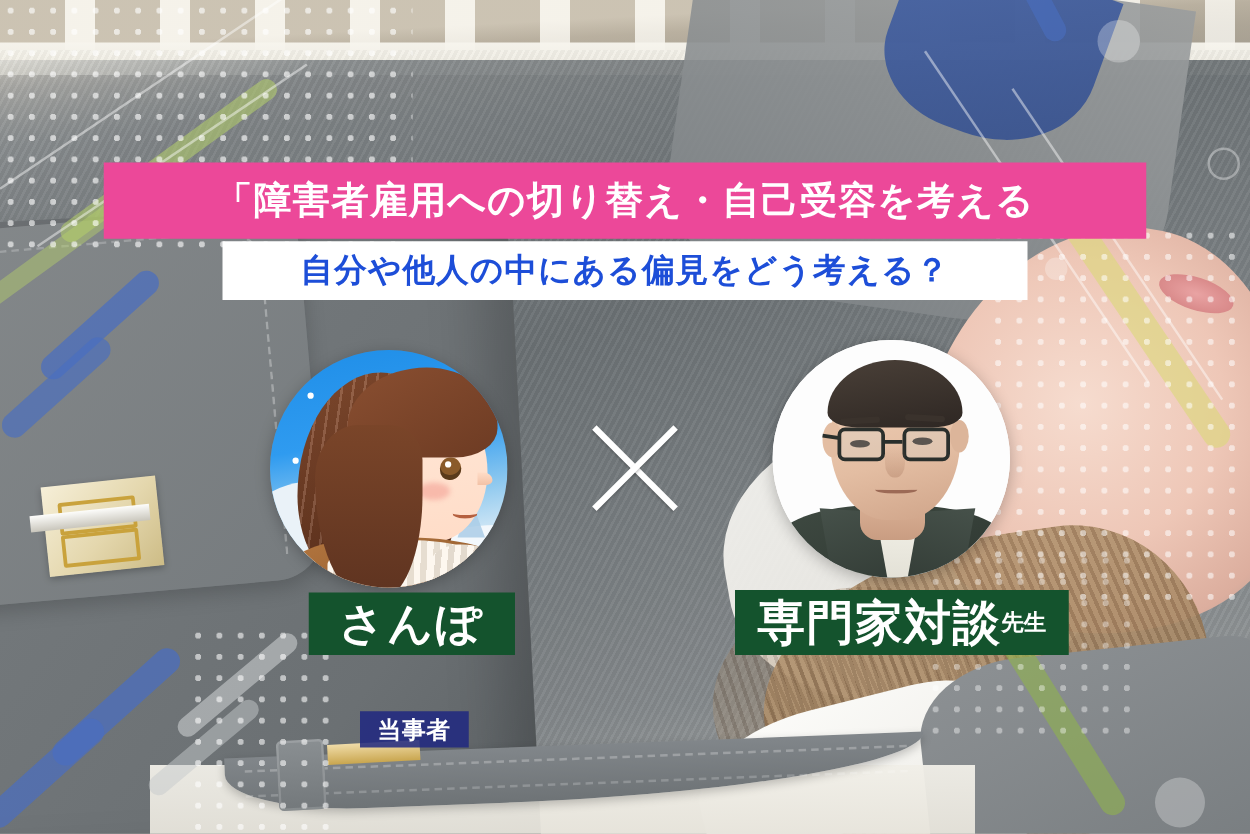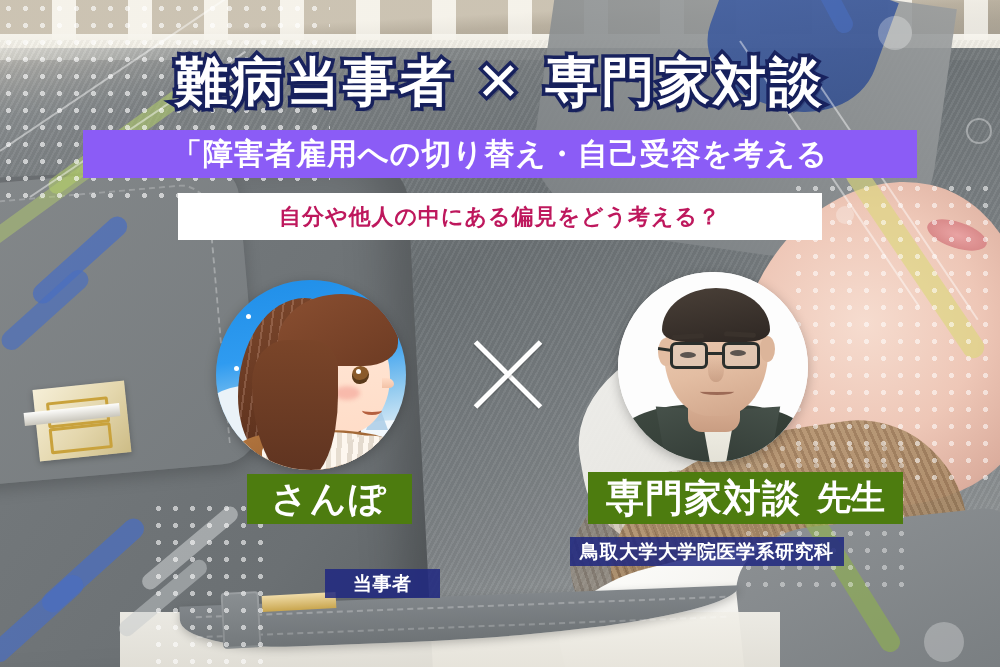--- a/index.html
+++ b/index.html
@@ -210,22 +210,22 @@
     font-size:53px;
     line-height:60px;
     letter-spacing:3px;
     color:#ffffff;
     -webkit-text-stroke:7px #18225e;
     paint-order:stroke fill;
     text-shadow:3px 4px 0 rgba(20,30,85,.35);
   }
 
   .goldbar {
-    position:absolute; left:83px; top:130px; width:834px; height:48px;
-    background:#8b5cf6;
+    position:absolute; left:83px; top:130px; width:834px; height:61px;
+    background:#ec4899;
     display:flex; align-items:center; justify-content:center;
     white-space:nowrap;
   }
   .goldbar .gb-main {
     font-family:"DejaVu Sans","Liberation Sans",sans-serif;
     font-weight:bold; font-size:30px; color:#ffffff; letter-spacing:1px;
   }
   .goldbar .gb-badge {
     font-family:"DejaVu Sans","Liberation Sans",sans-serif;
     font-weight:bold; font-size:31px; color:#1c2770; letter-spacing:1px;
@@ -233,21 +233,21 @@
   }
 
   .whitebar {
     position:absolute; left:178px; top:193px; width:644px; height:47px;
     background:#ffffff;
     display:flex; align-items:center; justify-content:center;
     white-space:nowrap;
   }
   .whitebar span {
     font-family:"DejaVu Sans","Liberation Sans",sans-serif;
-    font-weight:bold; font-size:22px; color:#be185d; letter-spacing:1px;
+    font-weight:bold; font-size:26px; color:#1d4ed8; letter-spacing:1px;
   }
 
   
   .avatar {
     position:absolute; width:190px; height:190px; border-radius:50%;
     overflow:hidden;
     box-shadow:0 3px 12px rgba(0,0,0,.25);
   }
   #avatar-left  { left:216px; top:280px; }
   #avatar-right { left:618px; top:272px; background:#ffffff; }
@@ -407,43 +407,43 @@
     position:absolute; left:-4px; top:40px; width:92px; height:5px;
     background:#ffffff; transform-origin:center;
     box-shadow:0 1px 2px rgba(0,0,0,.25);
   }
   .xmark i:nth-child(1){ transform:rotate(45deg); }
   .xmark i:nth-child(2){ transform:rotate(-45deg); }
 
   
   .nameplate {
     position:absolute;
-    background:#4d7c0f;
+    background:#14532d;
     display:flex; align-items:center; justify-content:center;
     white-space:nowrap;
     font-family:"DejaVu Sans","Liberation Sans",sans-serif;
     font-weight:bold; color:#ffffff;
   }
   #name-left-main {
     left:247px; top:474px; height:50px; padding:0 24px;
     font-size:36px; letter-spacing:2px;
   }
   #name-left-sub1 {
     left:196px; top:536px; height:29px; padding:0 12px;
     font-size:19px; letter-spacing:.5px; background:rgba(32,40,128,.86);
   }
   #name-left-sub2 {
-    left:288px; top:569px; height:29px; padding:0 28px;
-    font-size:19px; letter-spacing:.5px; background:rgba(32,40,128,.86);margin-left:37px;
+    left:288px; top:569px; height:29px; padding:0 14px;
+    font-size:19px; letter-spacing:.5px; background:rgba(32,40,128,.86);
   }
   #name-right-main {
     left:588px; top:472px; height:52px; padding:0 18px;
     font-size:38px; letter-spacing:1px;
   }
-  #name-right-main .suffix { font-size:34px; margin-left:16px; letter-spacing:0; }
+  #name-right-main .suffix { font-size:18px; margin-left:0; letter-spacing:0; }
   #name-right-sub1 {
     left:570px; top:537px; height:29px; padding:0 10px;
     font-size:19px; letter-spacing:.5px; background:rgba(32,40,128,.86);
   }
   #name-right-sub2 {
     left:604px; top:570px; height:29px; padding:0 10px;
     font-size:19px; letter-spacing:.5px; background:rgba(32,40,128,.86);
   }
 </style>
 </head>
@@ -506,21 +506,20 @@
     <div class="dots" style="left:150px;top:500px;width:120px;height:170px;opacity:.8;"></div>
     <div class="dots" style="right:0px;top:180px;width:210px;height:300px;opacity:.75;"></div>
     <div class="dots" style="right:90px;top:440px;width:170px;height:150px;opacity:.55;"></div>
 
     <div class="circle-soft" style="right:88px;top:16px;width:34px;height:34px;"></div>
     <div class="circle-soft" style="right:36px;top:622px;width:40px;height:40px;"></div>
     <div class="circle-ring" style="right:8px;top:118px;width:26px;height:26px;"></div>
     <div class="circle-soft" style="right:146px;top:206px;width:18px;height:18px;"></div>
   </div>
 
-  <div class="headline">難病当事者 ✕ 専門家対談</div>
 
   <div class="goldbar">
     <span class="gb-main">「障害者雇用への切り替え・自己受容を考える</span>
   </div>
 
   <div class="whitebar">
     <span>自分や他人の中にある偏見をどう考える？</span>
   </div>
 
   <div class="avatar" id="avatar-left">
@@ -577,15 +576,14 @@
     <i></i>
   </div>
 
   <div class="nameplate" id="name-left-main">さんぽ</div>
   <div class="nameplate" id="name-left-sub2">当事者</div>
 
   <div class="nameplate" id="name-right-main">
     <span>専門家対談</span>
     <span class="suffix">先生</span>
   </div>
-  <div class="nameplate" id="name-right-sub1">鳥取大学大学院医学系研究科</div>
 
 </div>
 
 </body></html>

